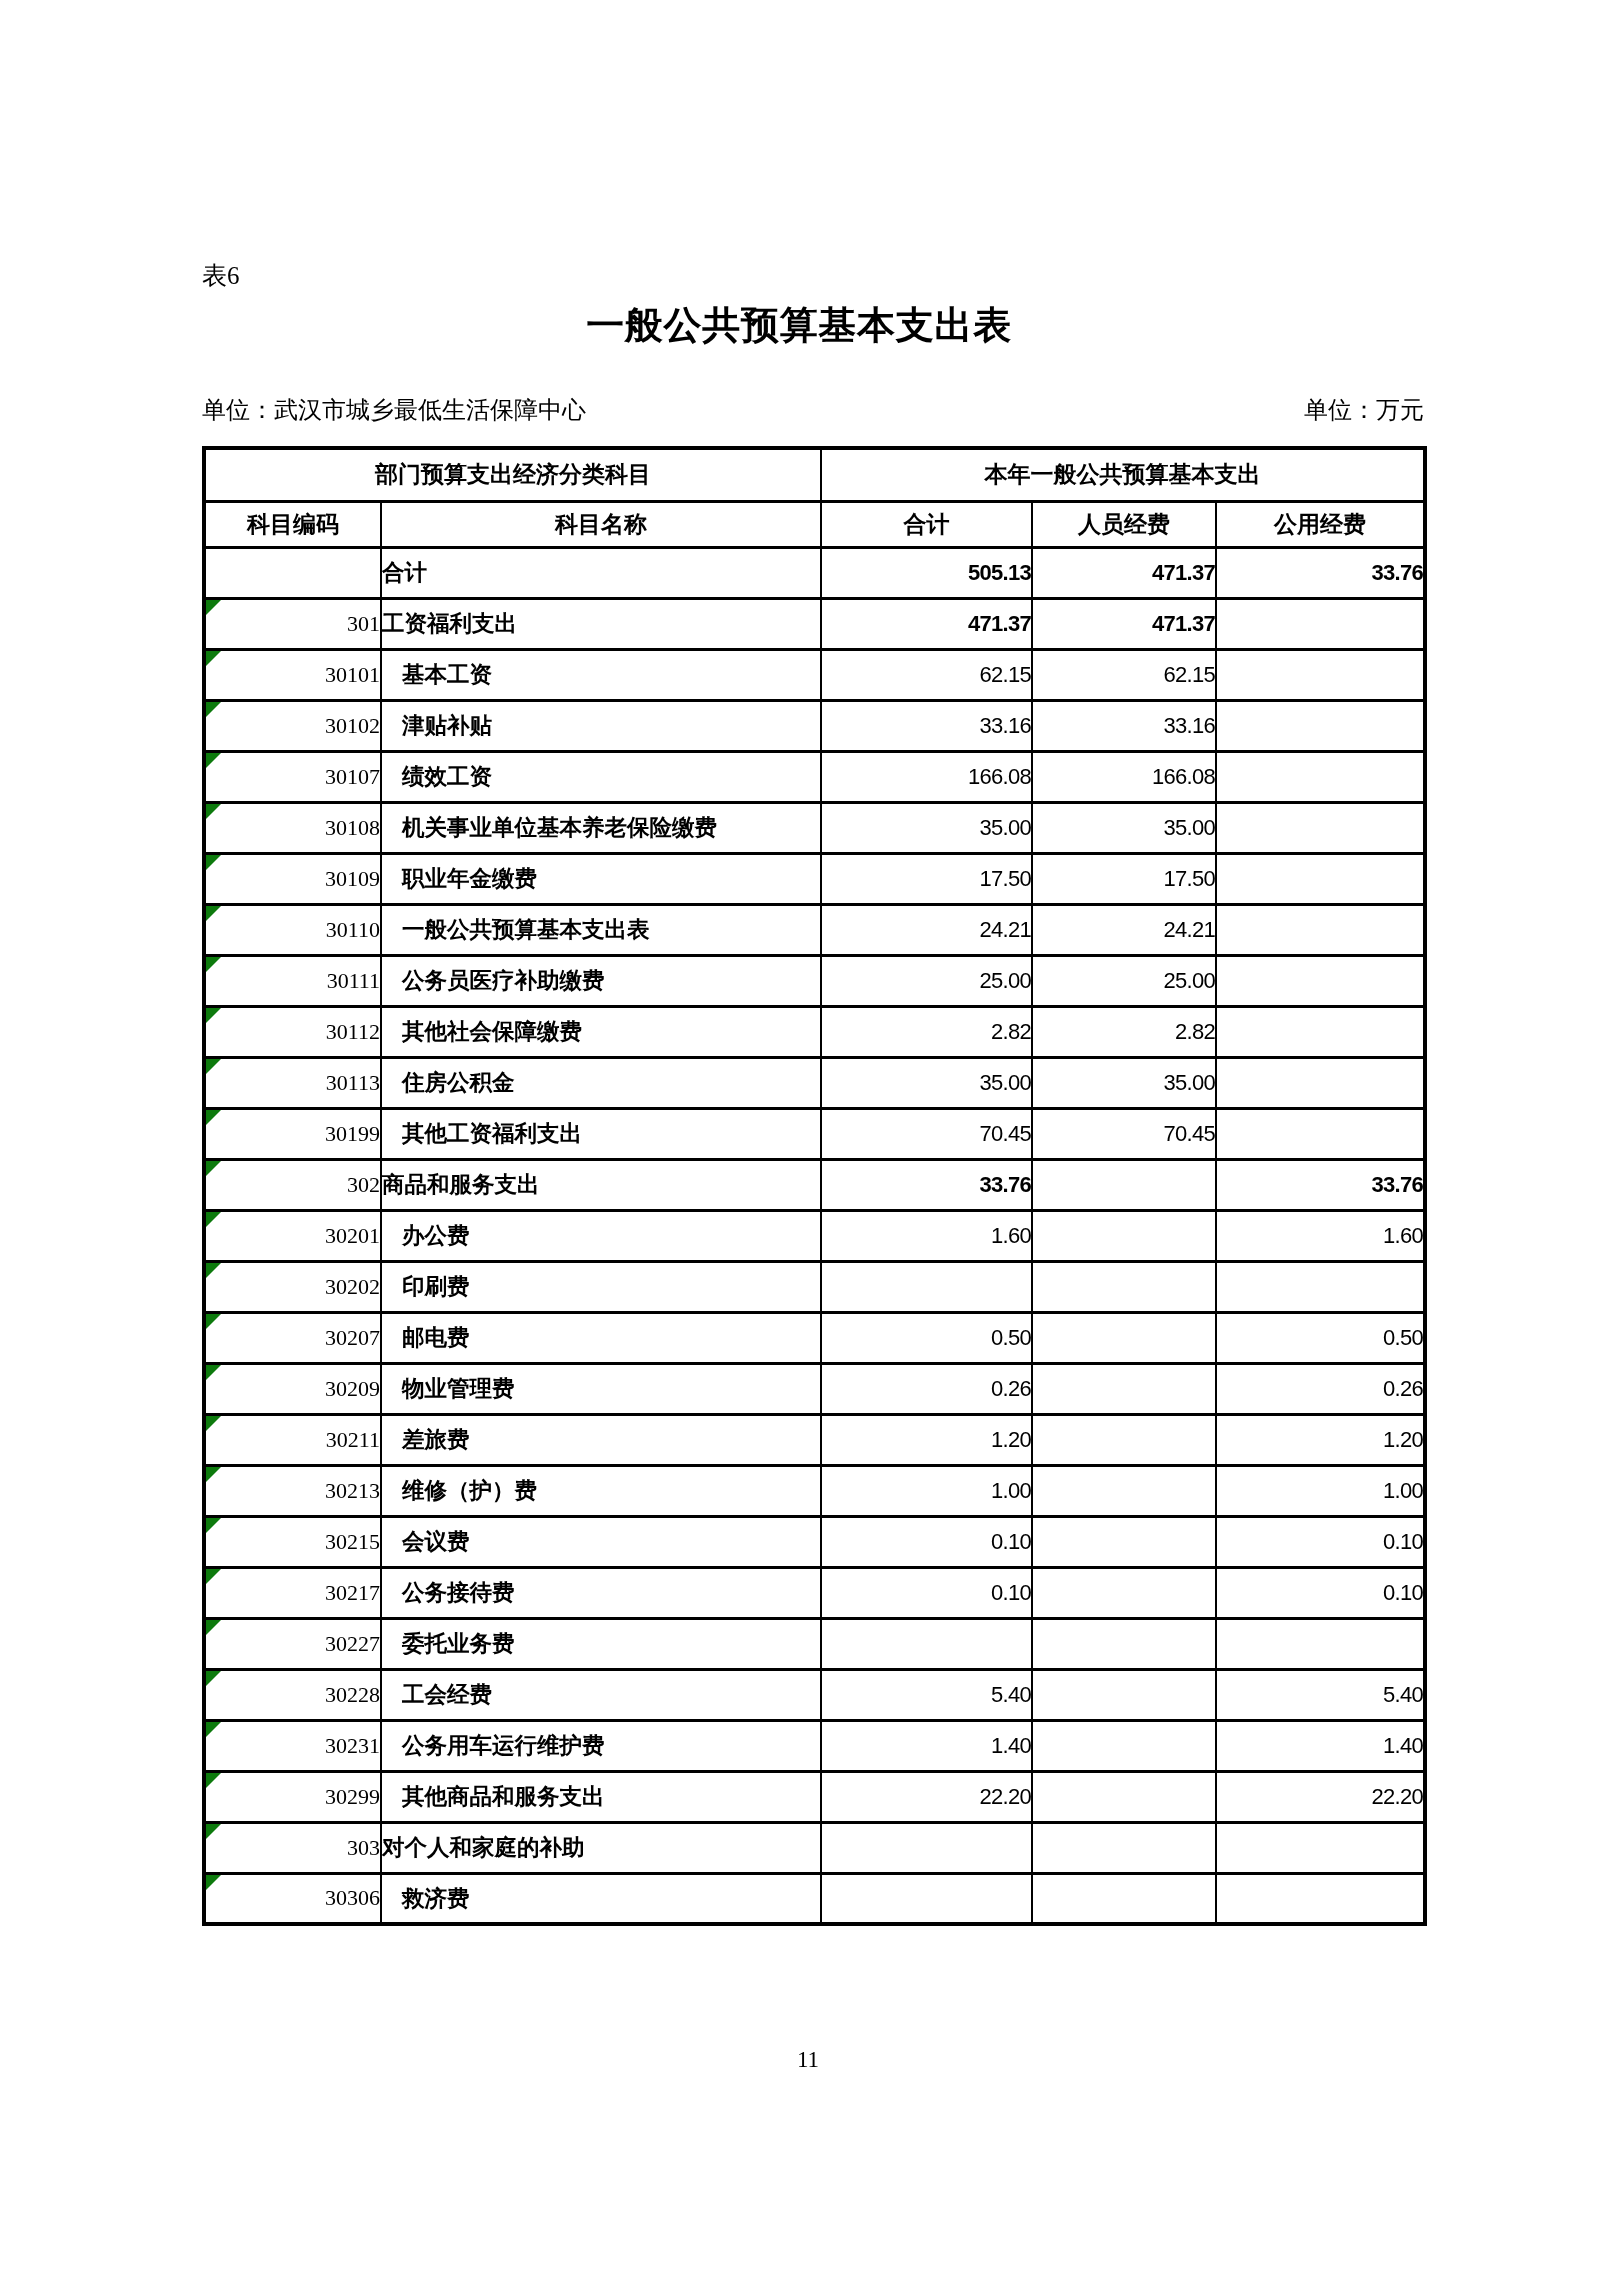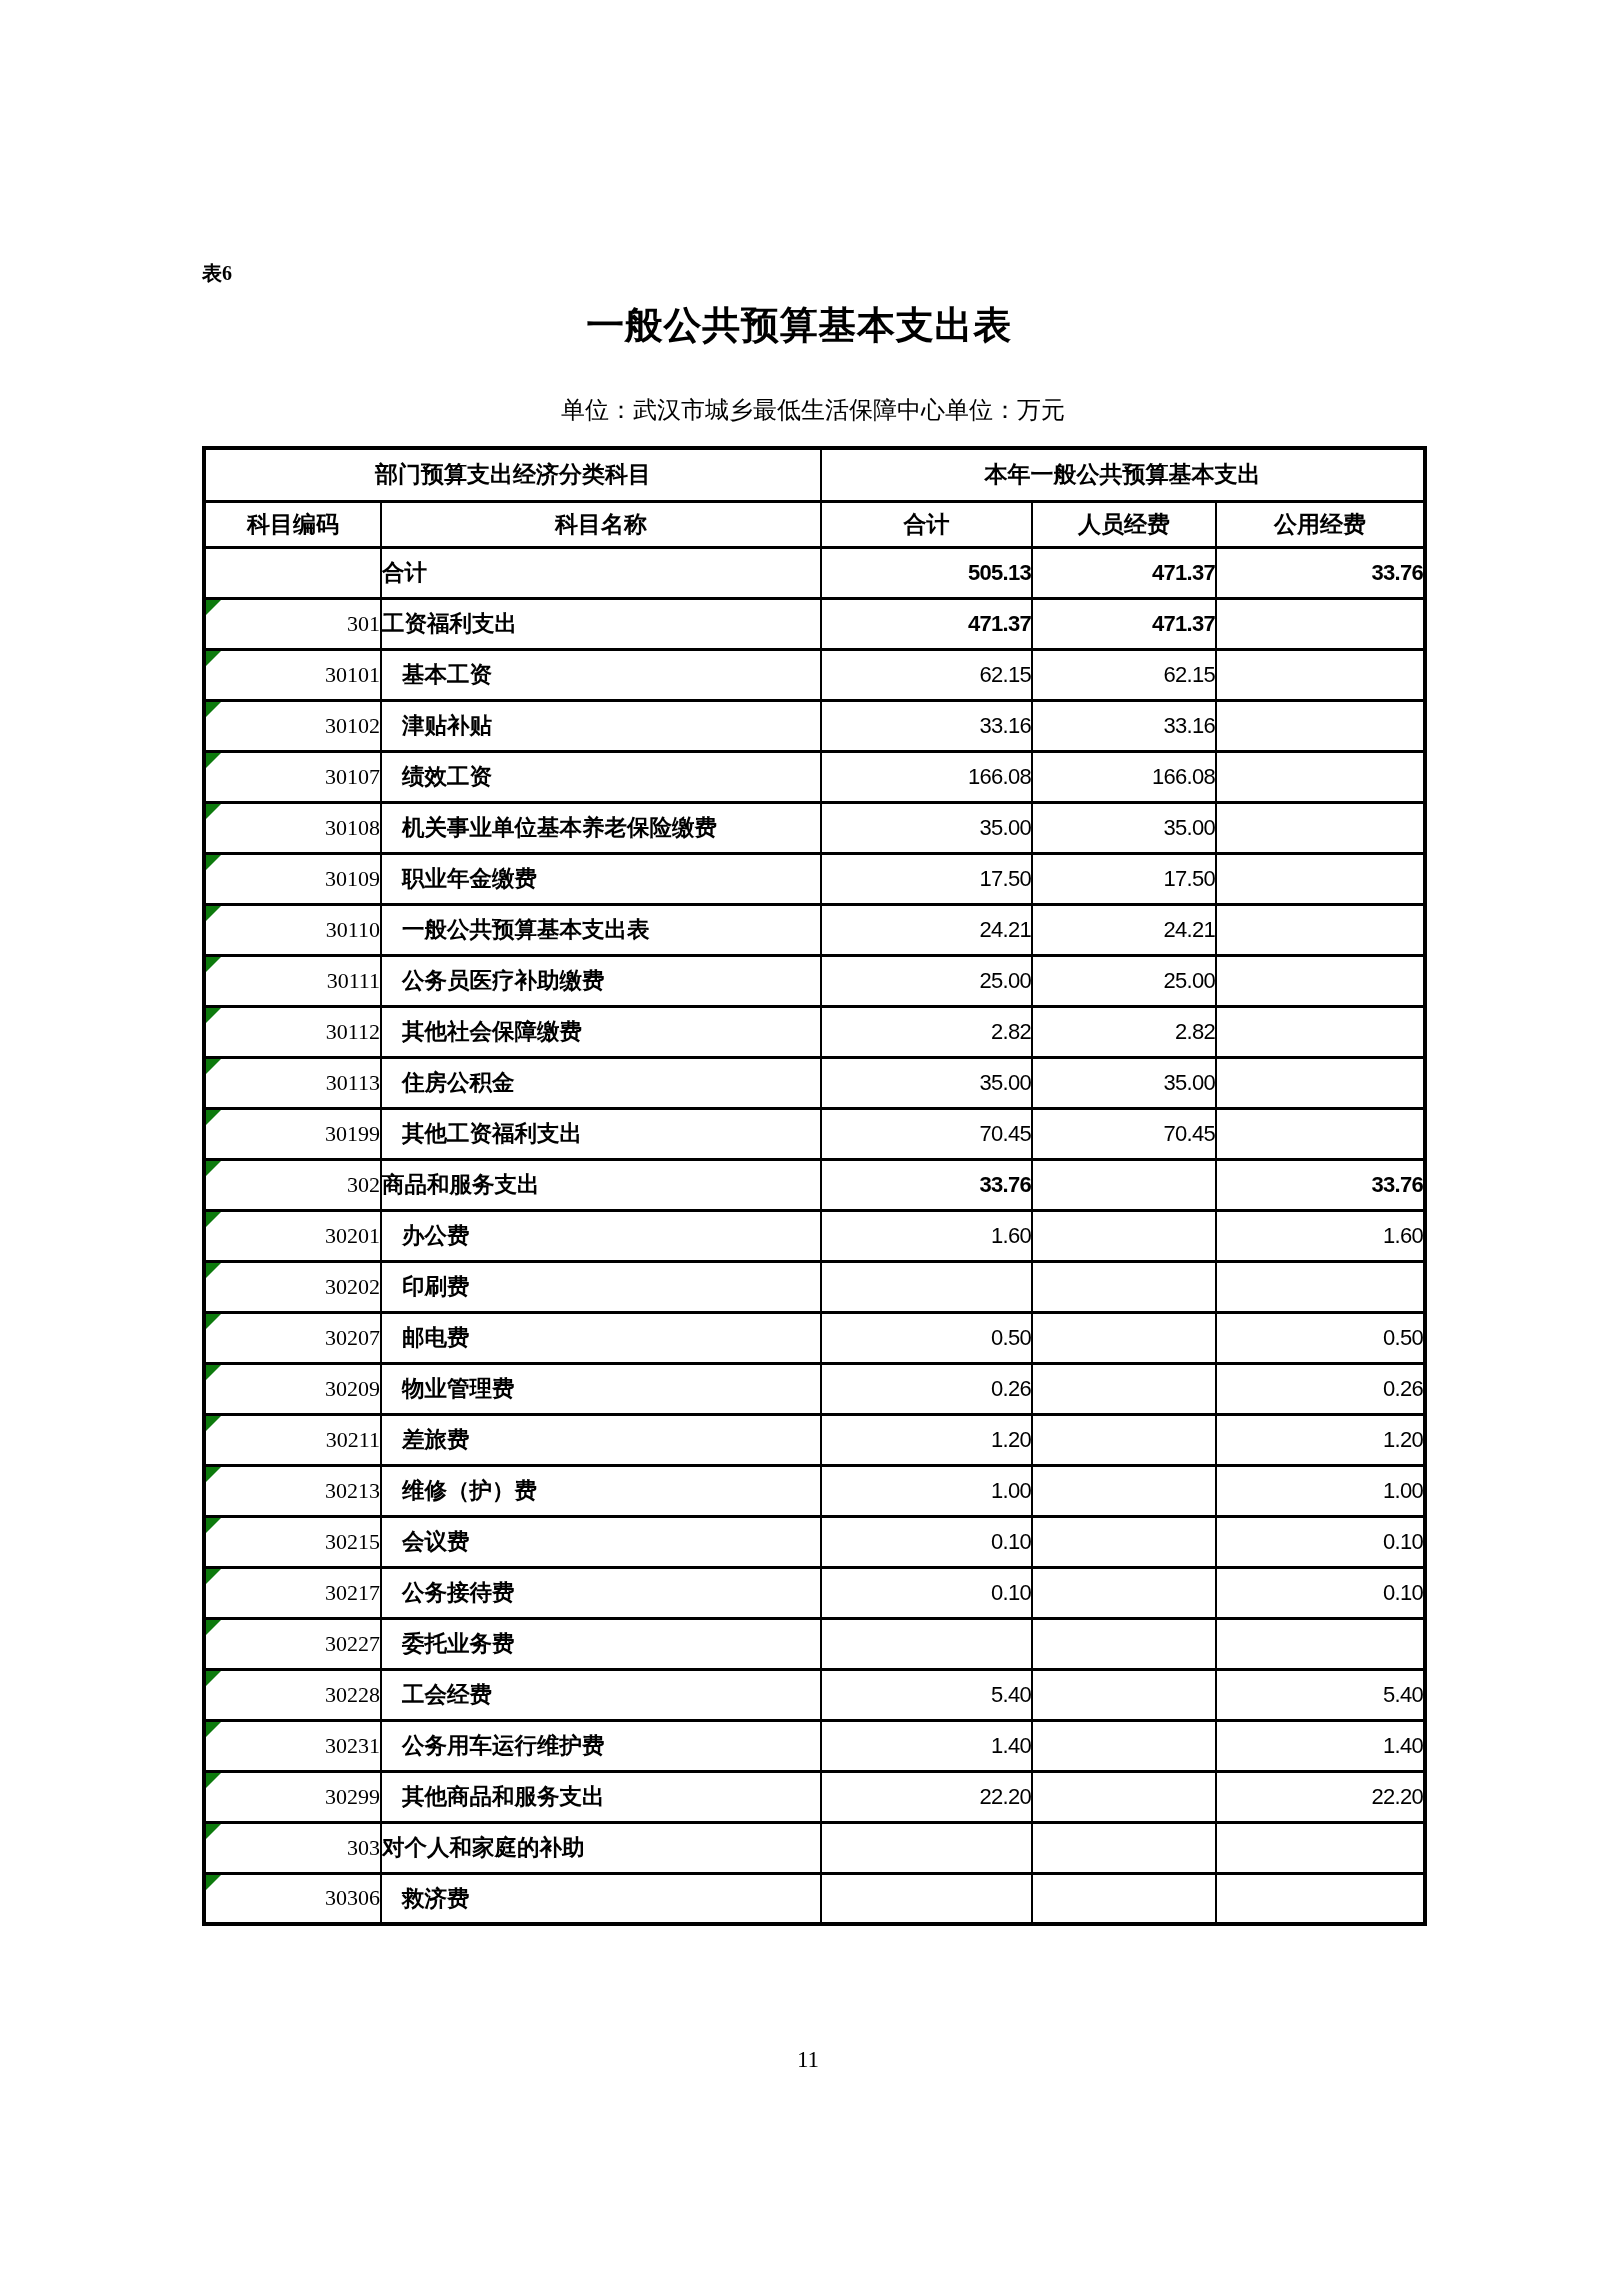--- a/index.html
+++ b/index.html
@@ -6,32 +6,32 @@
   .sheet {
     position:relative;
     width:1623px; height:2295px;
     background:#ffffff;
     color:#000;
     font-family:"Liberation Serif","DejaVu Serif",serif;
     overflow:hidden;
   }
   .tbl-label {
     position:absolute; left:202px; top:262px;
-    font-size:20px; line-height:1.1;font-weight:bold;
+    font-size:25px; line-height:1.1;
   }
   .title {
     position:absolute; left:0; top:300px; width:1598px; margin:0;
     text-align:center;
     font-size:38px; font-weight:bold;
     font-family:"Liberation Serif","DejaVu Serif",serif;
     letter-spacing:0.7px;
   }
   .unit-row {
     position:absolute; left:202px; top:394px; width:1222px;
-    display:flex; justify-content:center;
+    display:flex; justify-content:space-between;
     font-size:24px;
   }
   table.budget {
     position:absolute; left:202px; top:446px;
     width:1222px;
     border-collapse:collapse; table-layout:fixed;
     border:4.1px solid #000;
   }
   table.budget th, table.budget td {
     border-left:2px solid #000; border-right:2px solid #000;

